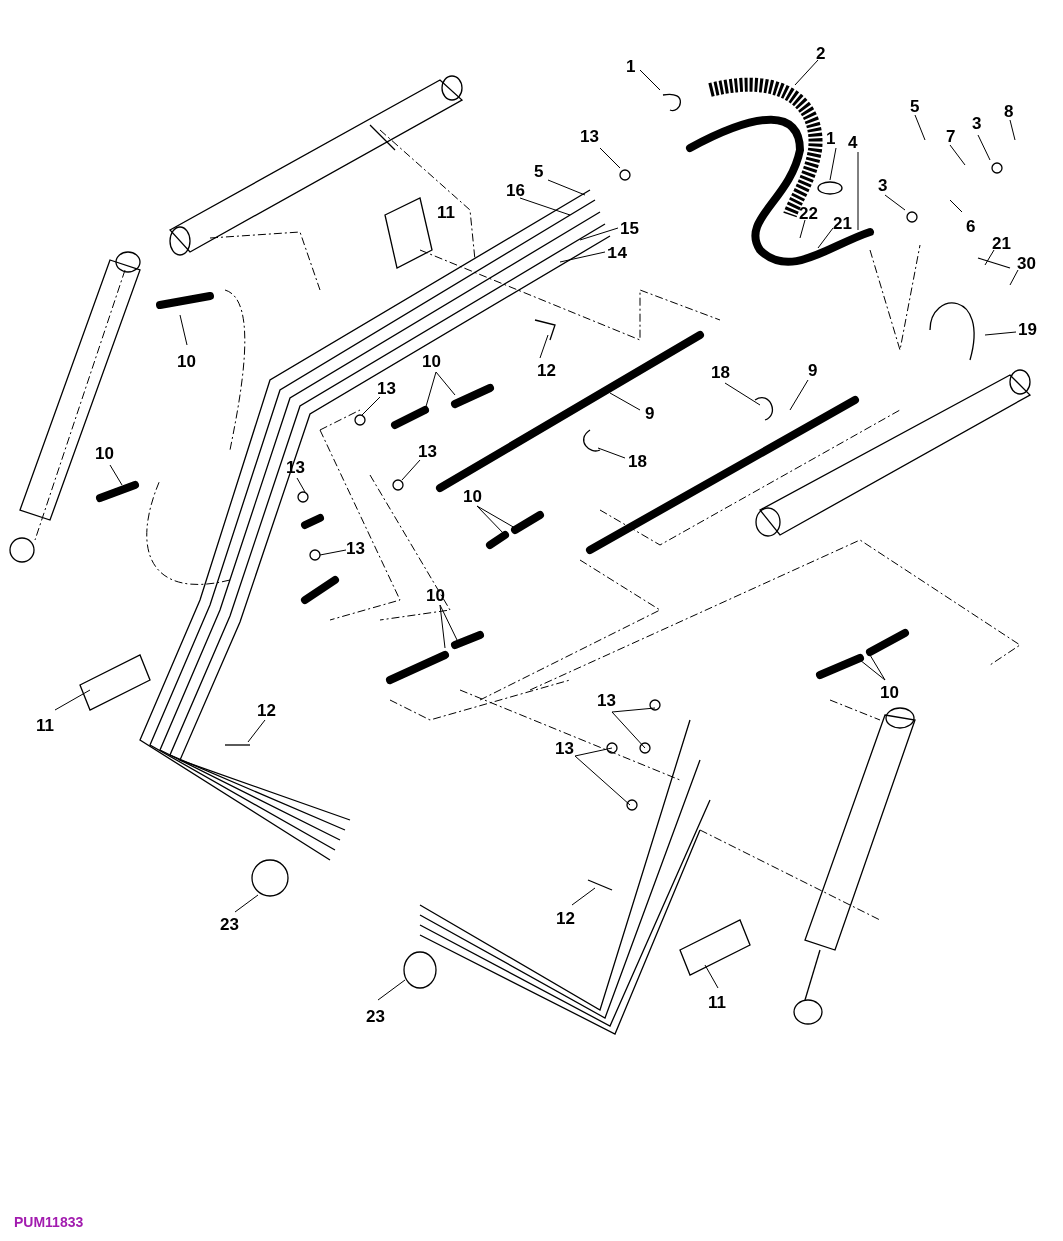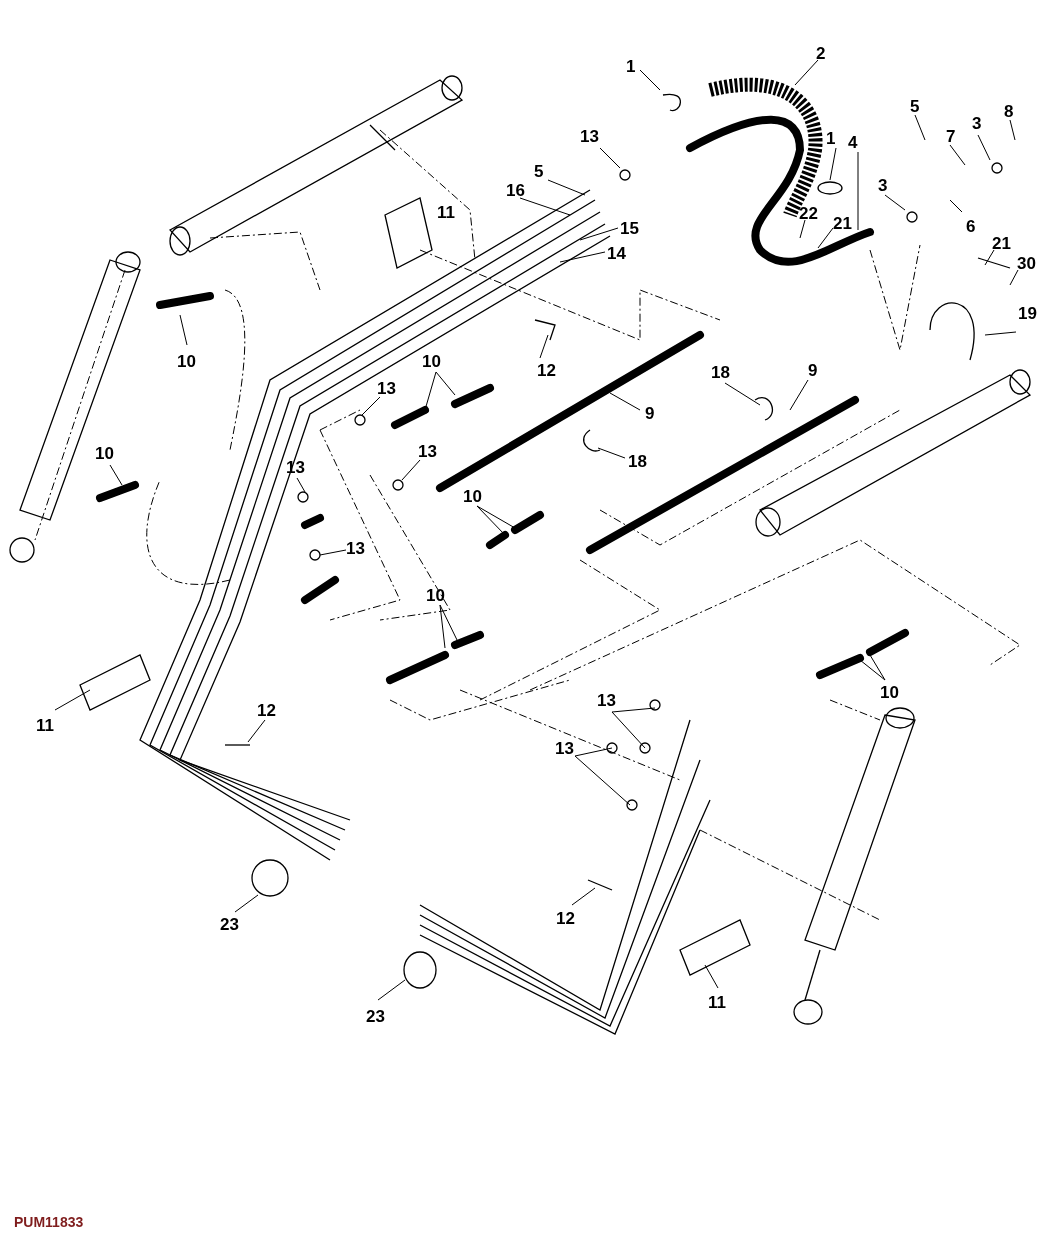--- a/index.html
+++ b/index.html
@@ -1,19 +1,19 @@
 <!DOCTYPE html>
 <html><head>
 <meta charset="utf-8">
 <style>
   html,body{margin:0;padding:0;background:#fff;}
   body{width:1063px;height:1241px;position:relative;overflow:hidden;font-family:"Liberation Sans",sans-serif;}
   #diagram{position:absolute;left:0;top:0;width:1063px;height:1241px;}
   .callout{position:absolute;font-weight:bold;font-size:17px;color:#000;font-family:"Liberation Sans",sans-serif;line-height:1;}
-  .figid{position:absolute;left:14px;top:1214px;font-weight:bold;font-size:14px;color:#7f1d1d;font-family:"Liberation Sans",sans-serif;}
+  .figid{position:absolute;left:14px;top:1214px;font-weight:bold;font-size:14px;color:#a21caf;font-family:"Liberation Sans",sans-serif;}
   svg .thin{stroke:#000;stroke-width:1.3;fill:none;}
   svg .dash{stroke:#000;stroke-width:1;fill:none;stroke-dasharray:8 3 2 3;}
   svg .hose{stroke:#000;stroke-width:8;fill:none;stroke-linecap:round;}
   svg .lead{stroke:#000;stroke-width:1;fill:none;}
 </style>
 </head>
 <body>
 
 <svg id="diagram" viewBox="0 0 1063 1241" xmlns="http://www.w3.org/2000/svg">
 
@@ -193,26 +193,26 @@
     <div class="callout" style="left: 910px; top: 98px;">5</div>
     <div class="callout" style="left: 946px; top: 128px;">7</div>
     <div class="callout" style="left: 972px; top: 115px;">3</div>
     <div class="callout" style="left: 1004px; top: 103px;">8</div>
     <div class="callout" style="left: 878px; top: 177px;">3</div>
     <div class="callout" style="left: 966px; top: 218px;">6</div>
     <div class="callout" style="left: 534px; top: 163px;">5</div>
     <div class="callout" style="left: 506px; top: 182px;">16</div>
     <div class="callout" style="left: 437px; top: 204px;">11</div>
     <div class="callout" style="left: 620px; top: 220px;">15</div>
-    <div class="callout" style="left: 607px; top: 245px;">14</div>
+    <div class="callout" style="left: 607px; top: 245px; font-family: Liberation Mono, monospace;">14</div>
     <div class="callout" style="left: 799px; top: 205px;">22</div>
     <div class="callout" style="left: 833px; top: 215px;">21</div>
     <div class="callout" style="left: 992px; top: 235px;">21</div>
     <div class="callout" style="left: 1017px; top: 255px;">30</div>
-    <div class="callout" style="left: 1018px; top: 305px;">19</div>
+    <div class="callout" style="left: 1018px; top: 321px;">19</div>
     <div class="callout" style="left: 177px; top: 353px;">10</div>
     <div class="callout" style="left: 537px; top: 362px;">12</div>
     <div class="callout" style="left: 422px; top: 353px;">10</div>
     <div class="callout" style="left: 711px; top: 364px;">18</div>
     <div class="callout" style="left: 808px; top: 362px;">9</div>
     <div class="callout" style="left: 377px; top: 380px;">13</div>
     <div class="callout" style="left: 645px; top: 405px;">9</div>
     <div class="callout" style="left: 418px; top: 443px;">13</div>
     <div class="callout" style="left: 628px; top: 453px;">18</div>
     <div class="callout" style="left: 95px; top: 445px;">10</div>

